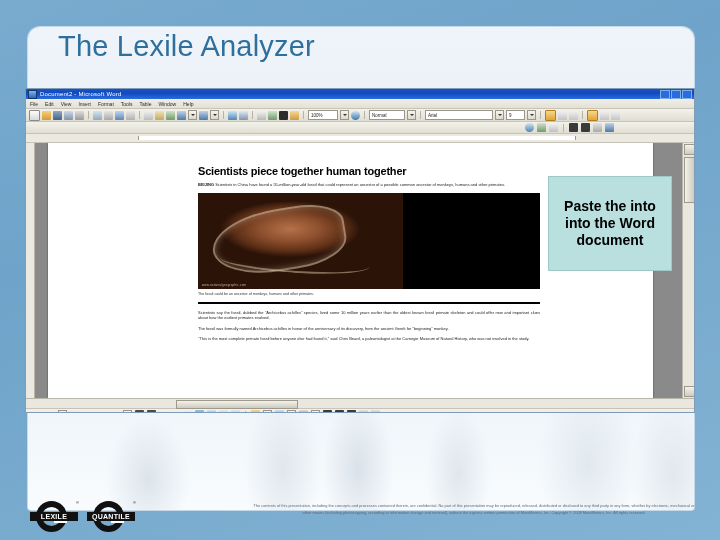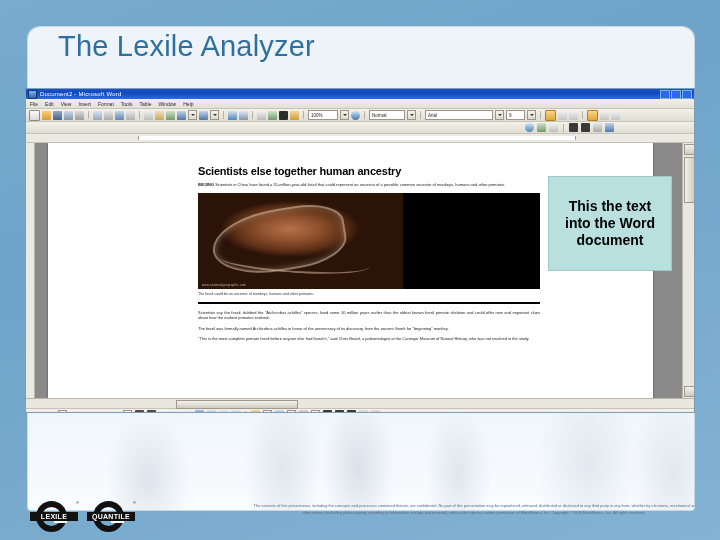--- a/index.html
+++ b/index.html
@@ -343,21 +343,21 @@
       <span class="tbtn" style="background:linear-gradient(180deg,#bfd2e8,#4f77a8)"></span>
     </div>
 
     <div class="wruler"></div>
 
     <div class="wcanvas">
       <div class="vruler"></div>
 
       <div class="wpage">
         <div class="doc">
-          <div class="doc-head">Scientists else together human ancestry</div>
+          <div class="doc-head">Scientists piece together human together</div>
 
           <p class="doc-p">
             <b>BEIJING</b>
             <span>Scientists in China have found a 55-million-year-old fossil that could represent an ancestor of a possible common ancestor of monkeys, humans and other primates.</span>
           </p>
 
           <div class="doc-img">
             <div class="fossil"></div>
             <span class="img-credit">www.nationalgeographic.com</span>
           </div>
@@ -408,21 +408,21 @@
       <span class="tarrow"></span>
       <span class="tbtn" style="background:#3a3a3a"></span>
       <span class="tbtn" style="background:#3a3a3a"></span>
       <span class="tbtn" style="background:#3a3a3a"></span>
       <span class="tbtn" style="background:linear-gradient(180deg,#e0e0e0,#8c8c8c)"></span>
       <span class="tbtn" style="background:linear-gradient(180deg,#e0e0e0,#8c8c8c)"></span>
     </div>
 
   </div>
 
-  <div id="callout">This the text into the Word document</div>
+  <div id="callout">Paste the into into the Word document</div>
 
 
   <div id="footlogos">
     <div class="circlogo">
       <span class="ring"></span>
       <span class="reg">®</span>
       <span class="lbl">LEXILE</span>
     </div>
     <div class="circlogo">
       <span class="ring"></span>

